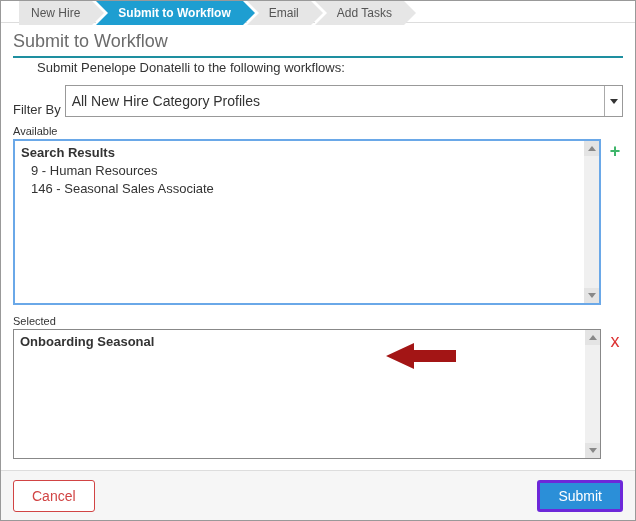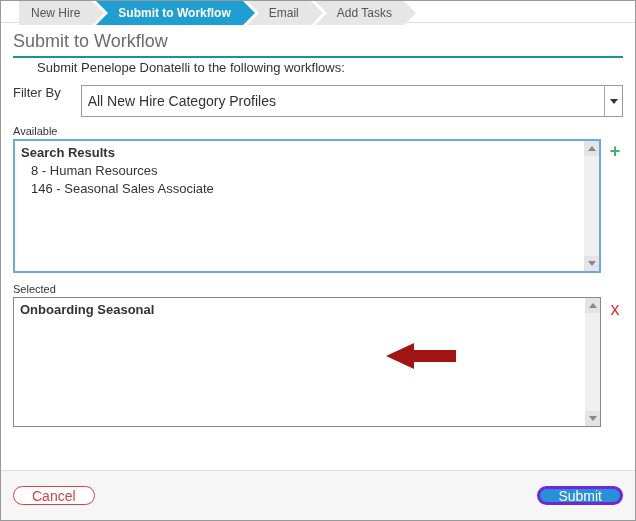--- a/index.html
+++ b/index.html
@@ -69,21 +69,21 @@
 
   .content { padding: 6px 12px 0 12px; }
   .page-title {
     color: #6b6b6b;
     font-size: 18px;
     padding: 2px 0 4px 0;
     border-bottom: 2px solid #1e8fa0;
   }
   .subtitle { padding: 2px 0 10px 0; font-size: 13px; color:#333;margin-left:24px; }
 
-  .filter-row { display:flex; align-items:flex-start; gap:20px; margin-bottom:8px; }
+  .filter-row { display:flex; align-items:flex-end; gap:4px; margin-bottom:8px; }
   .filter-label { font-size:13px; color:#333; white-space:nowrap; }
   .filter-select {
     flex:1;
     border:1px solid #999;
     height:32px;
     display:flex;
     align-items:center;
     justify-content:space-between;
     padding:0 4px 0 6px;
     font-size:14px;
@@ -108,21 +108,21 @@
   .listbox {
     flex:1;
     border:1px solid #888;
     height:130px;
     overflow:hidden;
     position:relative;
     background:#fff;
     padding:3px 0 3px 6px;
     font-size:13px;
   }
-  .listbox.available { border:2px solid #6aa8e8; height:134px;}
+  .listbox.available { border:2px solid #6aa8e8; height:166px;}
   .listbox .hdr { font-weight:bold; line-height:18px; }
   .listbox .row { line-height:18px; padding-left:10px; cursor:pointer;}
   .scrollbar {
     position:absolute; right:0; top:0; bottom:0; width:15px;
     background:#f0f0f0;
     display:flex; flex-direction:column; justify-content:space-between;
   }
   .sb-btn { height:15px; background:#e4e4e4; display:flex;align-items:center;justify-content:center;}
   .tri-up { width:0;height:0;border-left:4px solid transparent;border-right:4px solid transparent;border-bottom:5px solid #888;}
   .tri-down { width:0;height:0;border-left:4px solid transparent;border-right:4px solid transparent;border-top:5px solid #888;}
@@ -143,23 +143,23 @@
     left:0;right:0;bottom:0;
     height:50px;
     background:#f6f6f6;
     border-top:1px solid #ddd;
     display:flex;
     align-items:center;
     justify-content:space-between;
     padding:0 12px;
   }
   .btn {
-    height:19px;
+    height:32px;
     padding:0 18px;
-    border-radius:12px;
+    border-radius:3px;
     font-size:14px;
     cursor:pointer;
     display:flex;align-items:center;
   }
   .btn-cancel {
     border:1px solid #d14444;
     color:#d14444;
     background:#fff;
   }
   .btn-submit {
@@ -191,21 +191,21 @@
         <span class="caret-wrap">
             <span class="caret"></span>
           </span>
       </div>
     </div>
 
     <div class="section-label">Available</div>
     <div class="list-wrap">
       <div class="listbox available">
         <div class="hdr">Search Results</div>
-        <div class="row">8 - Human Resources</div>
+        <div class="row">9 - Human Resources</div>
         <div class="row">146 - Seasonal Sales Associate</div>
         <div class="scrollbar">
           <div class="sb-btn">
               <div class="tri-up"></div>
             </div>
           <div class="sb-btn">
               <div class="tri-down"></div>
             </div>
         </div>
       </div>

